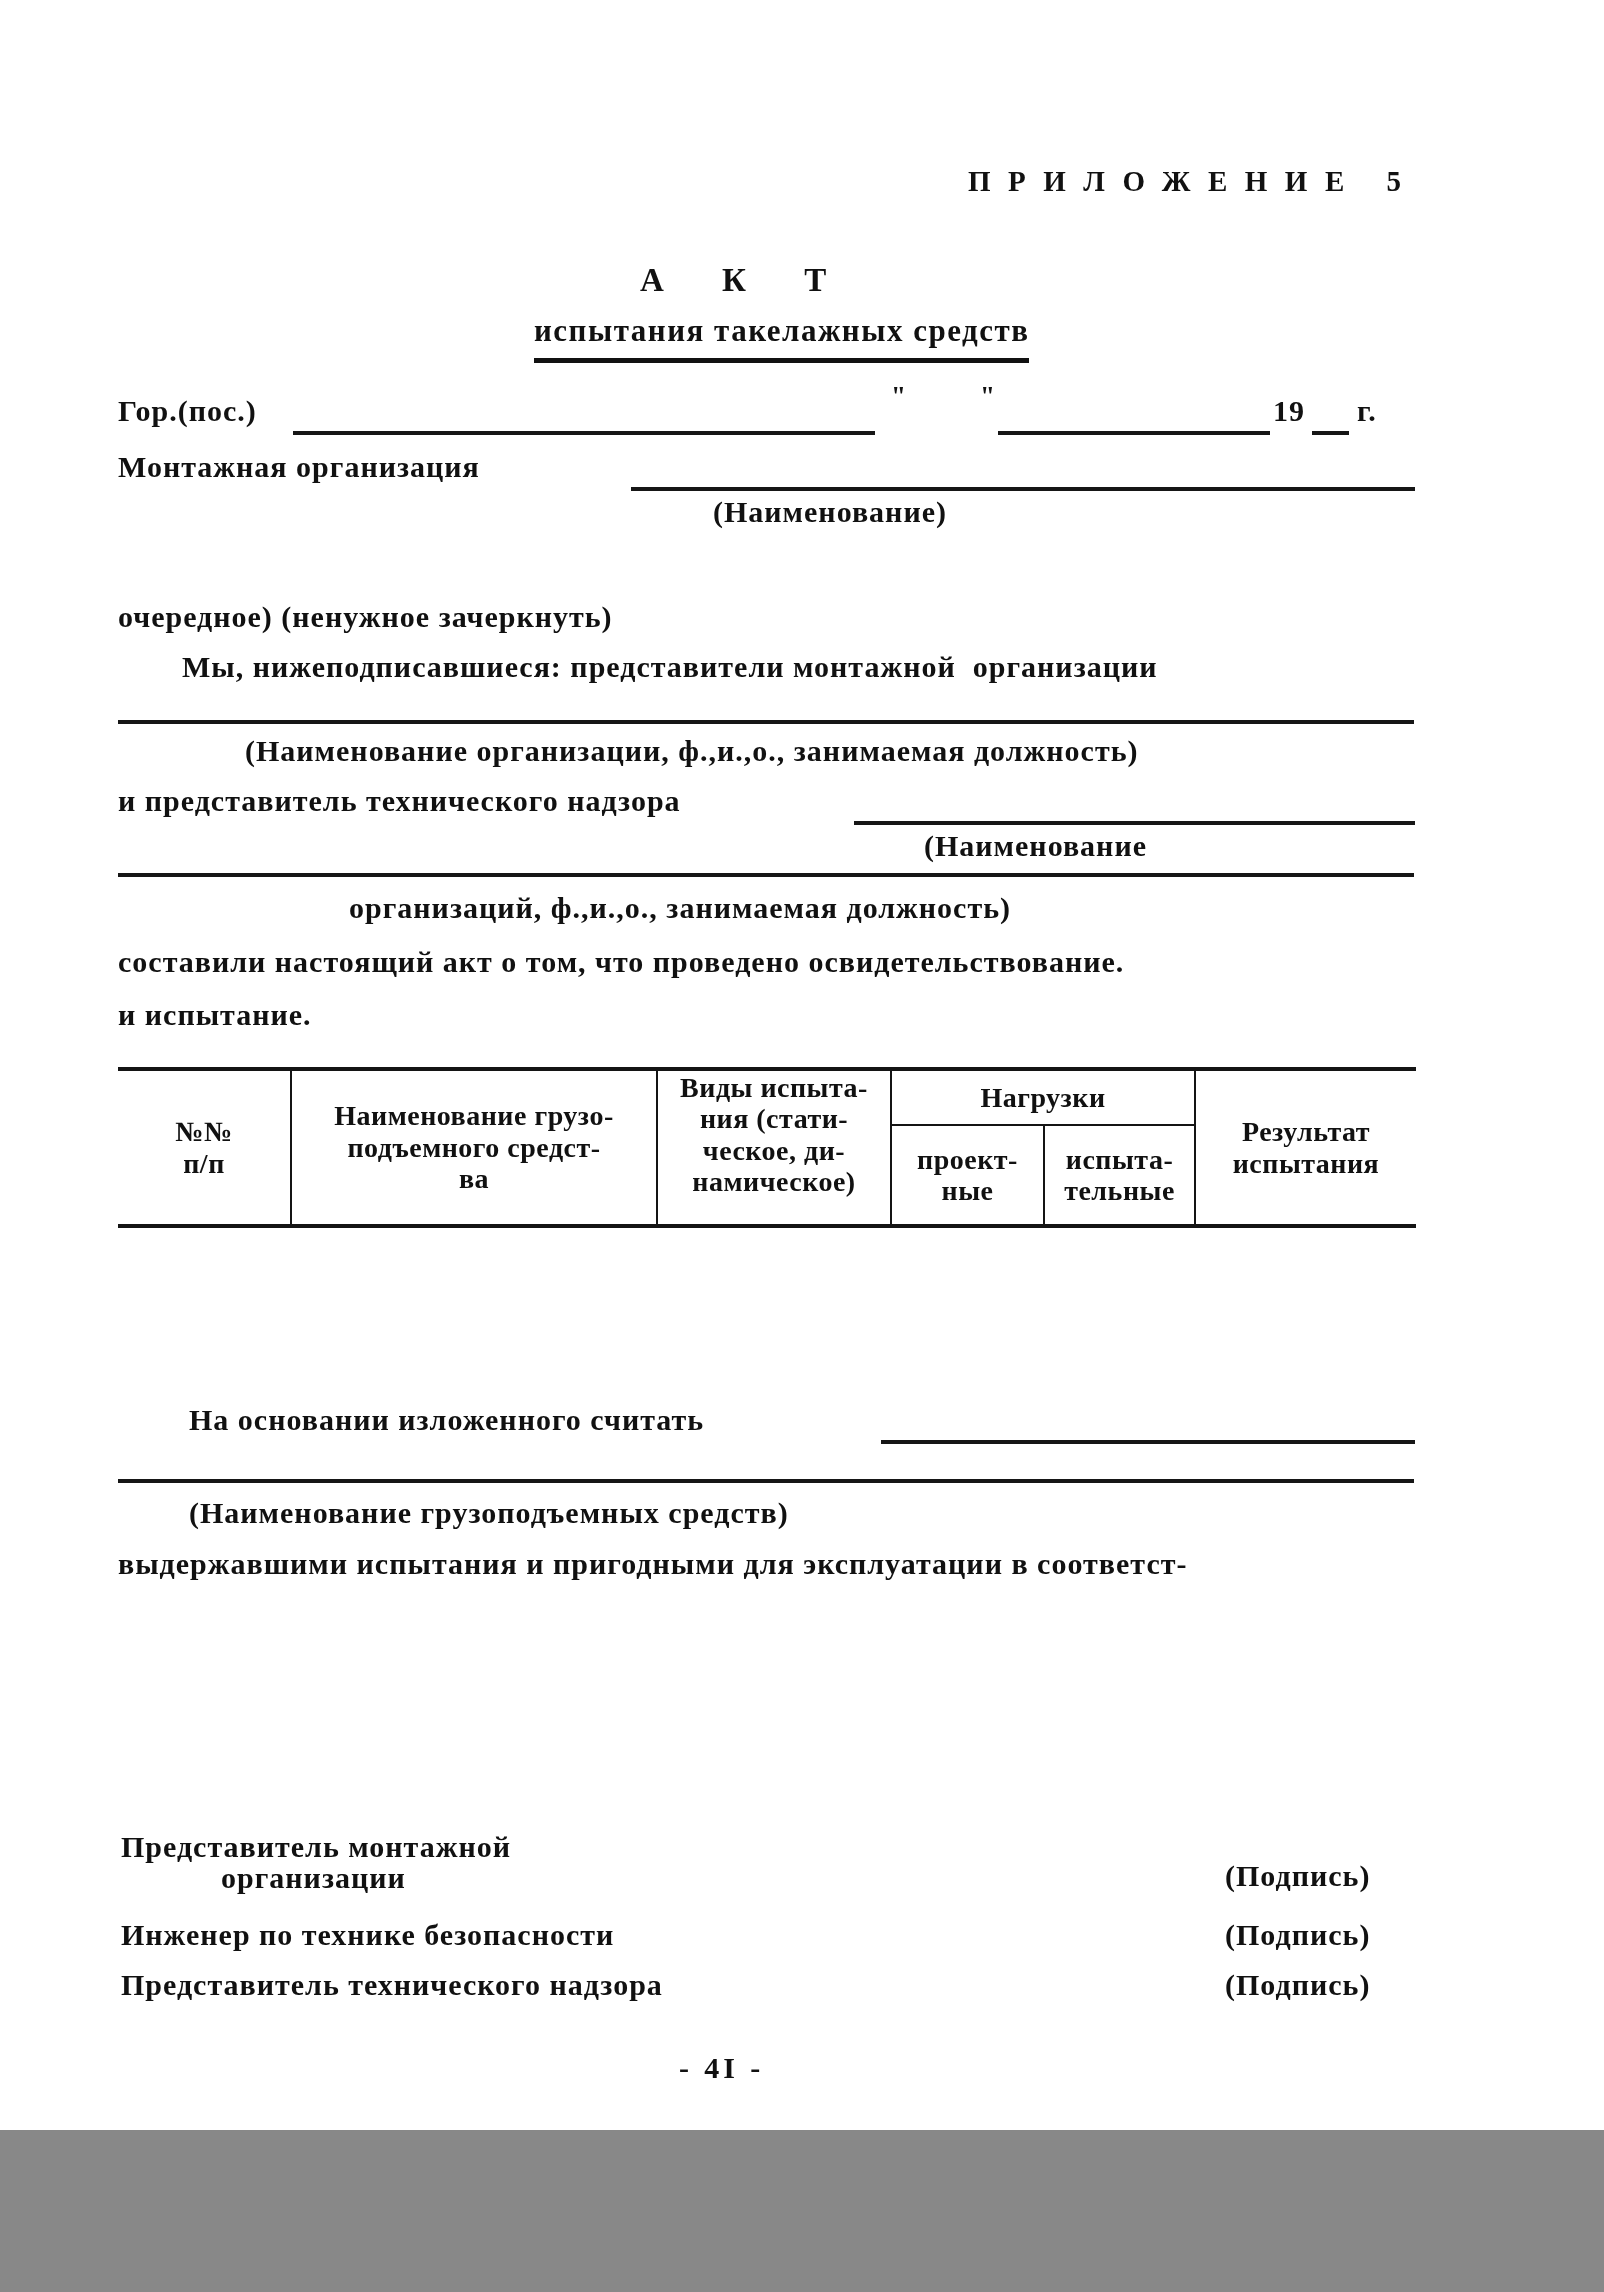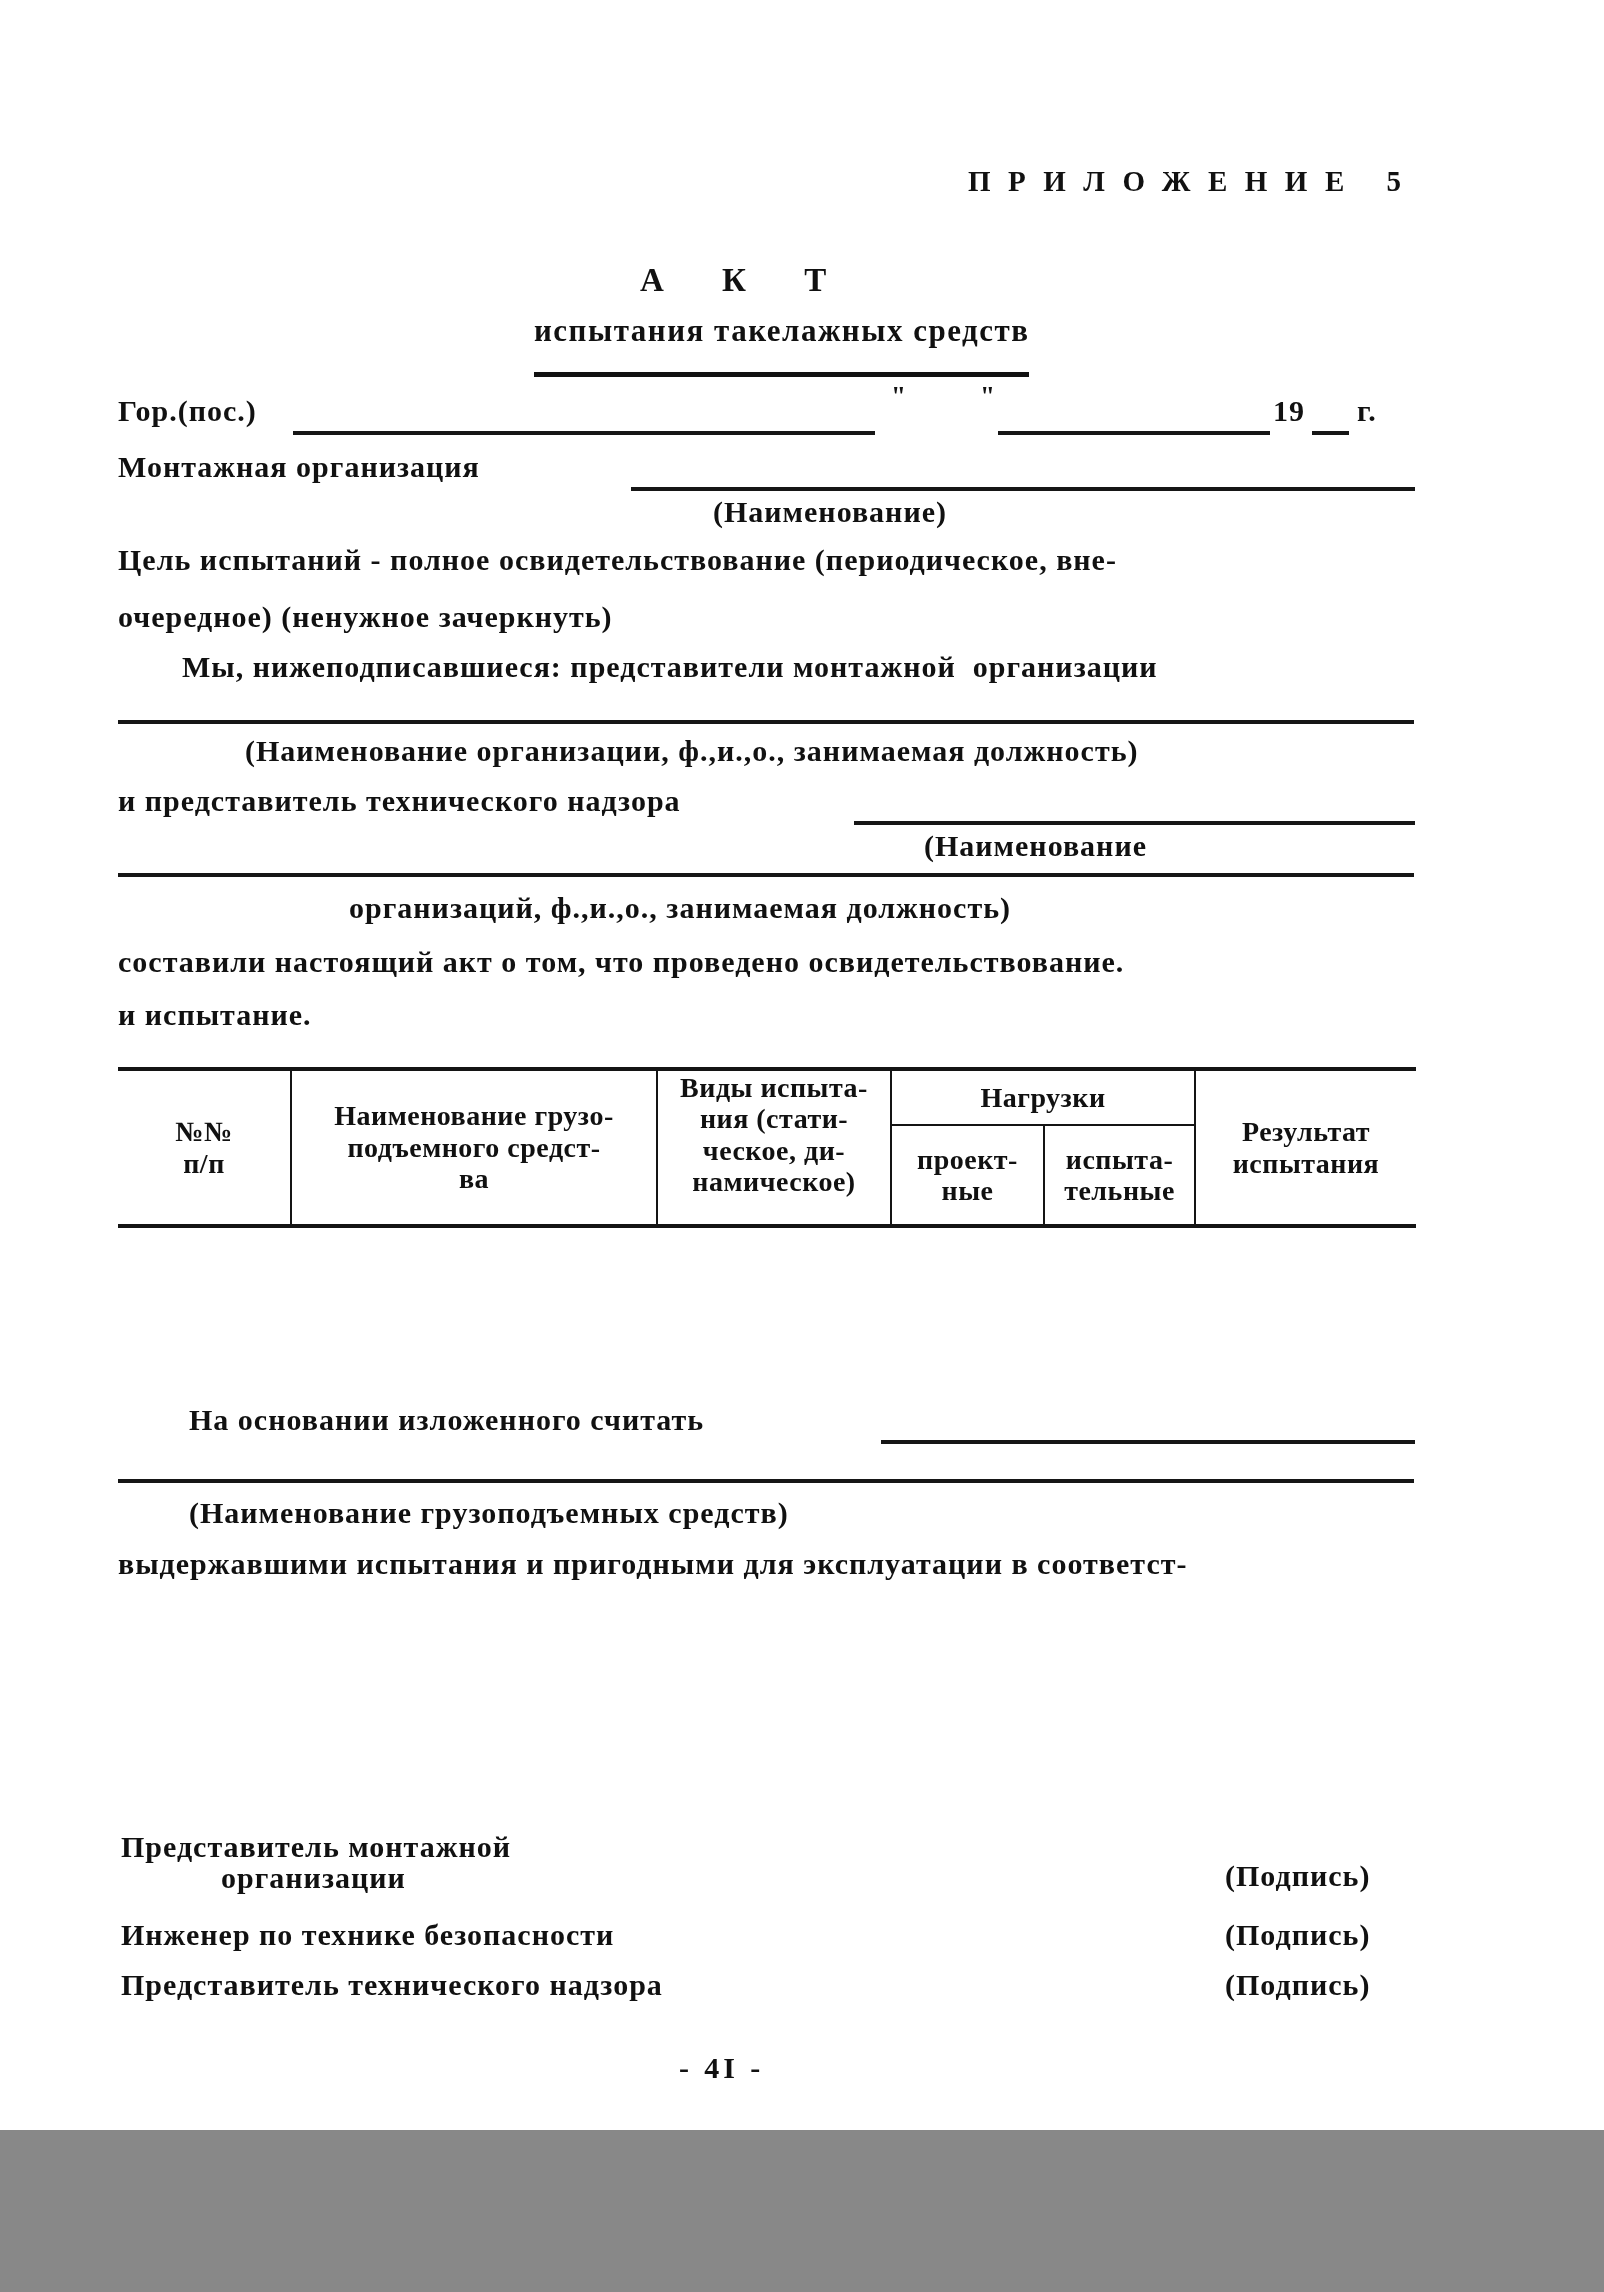--- a/index.html
+++ b/index.html
@@ -25,21 +25,21 @@
     letter-spacing:17.5px;
   }
   .title-main {
     font-size:33px;
     letter-spacing:25px;
   }
   .title-sub {
     font-size:31px;
     letter-spacing:1.5px;
     border-bottom:5.8px solid #111;
-    padding-bottom:21px;
+    padding-bottom:7px;
   }
   .q { font-size:27px; }
   .ul {
     position:absolute;
     height:3.9px;
     background:#161616;
   }
   table.grid {
     position:absolute;
     left:118px; top:1067px;
@@ -82,21 +82,20 @@
   <div class="t q" style="left:980px; top:380px;">"</div>
   <div class="ul" style="left:998px; top:431px; width:272px;"></div>
   <div class="t" style="left:1273px; top:392px;">19</div>
   <div class="ul" style="left:1312px; top:431px; width:37px;"></div>
   <div class="t" style="left:1357px; top:392px;">г.</div>
 
   <div class="t" style="left:118px; top:448px;">Монтажная организация</div>
   <div class="ul" style="left:631px; top:487px; width:784px;"></div>
   <div class="t" style="left:713px; top:493px;">(Наименование)</div>
 
-  <div class="t" style="left:118px; top:541px;">Цель испытаний - полное освидетельствование (периодическое, вне-</div>
   <div class="t" style="left:182px; top:648px;">Мы, нижеподписавшиеся: представители монтажной  организации</div>
   <div class="t" style="left:118px; top:598px;">очередное) (ненужное зачеркнуть)</div>
 
   <div class="ul" style="left:118px; top:720px; width:1296px;"></div>
   <div class="t" style="left:245px; top:732px;">(Наименование организации, ф.,и.,о., занимаемая должность)</div>
 
   <div class="t" style="left:118px; top:782px;">и представитель технического надзора</div>
   <div class="ul" style="left:854px; top:821px; width:561px;"></div>
   <div class="t" style="left:924px; top:827px;">(Наименование</div>
 

